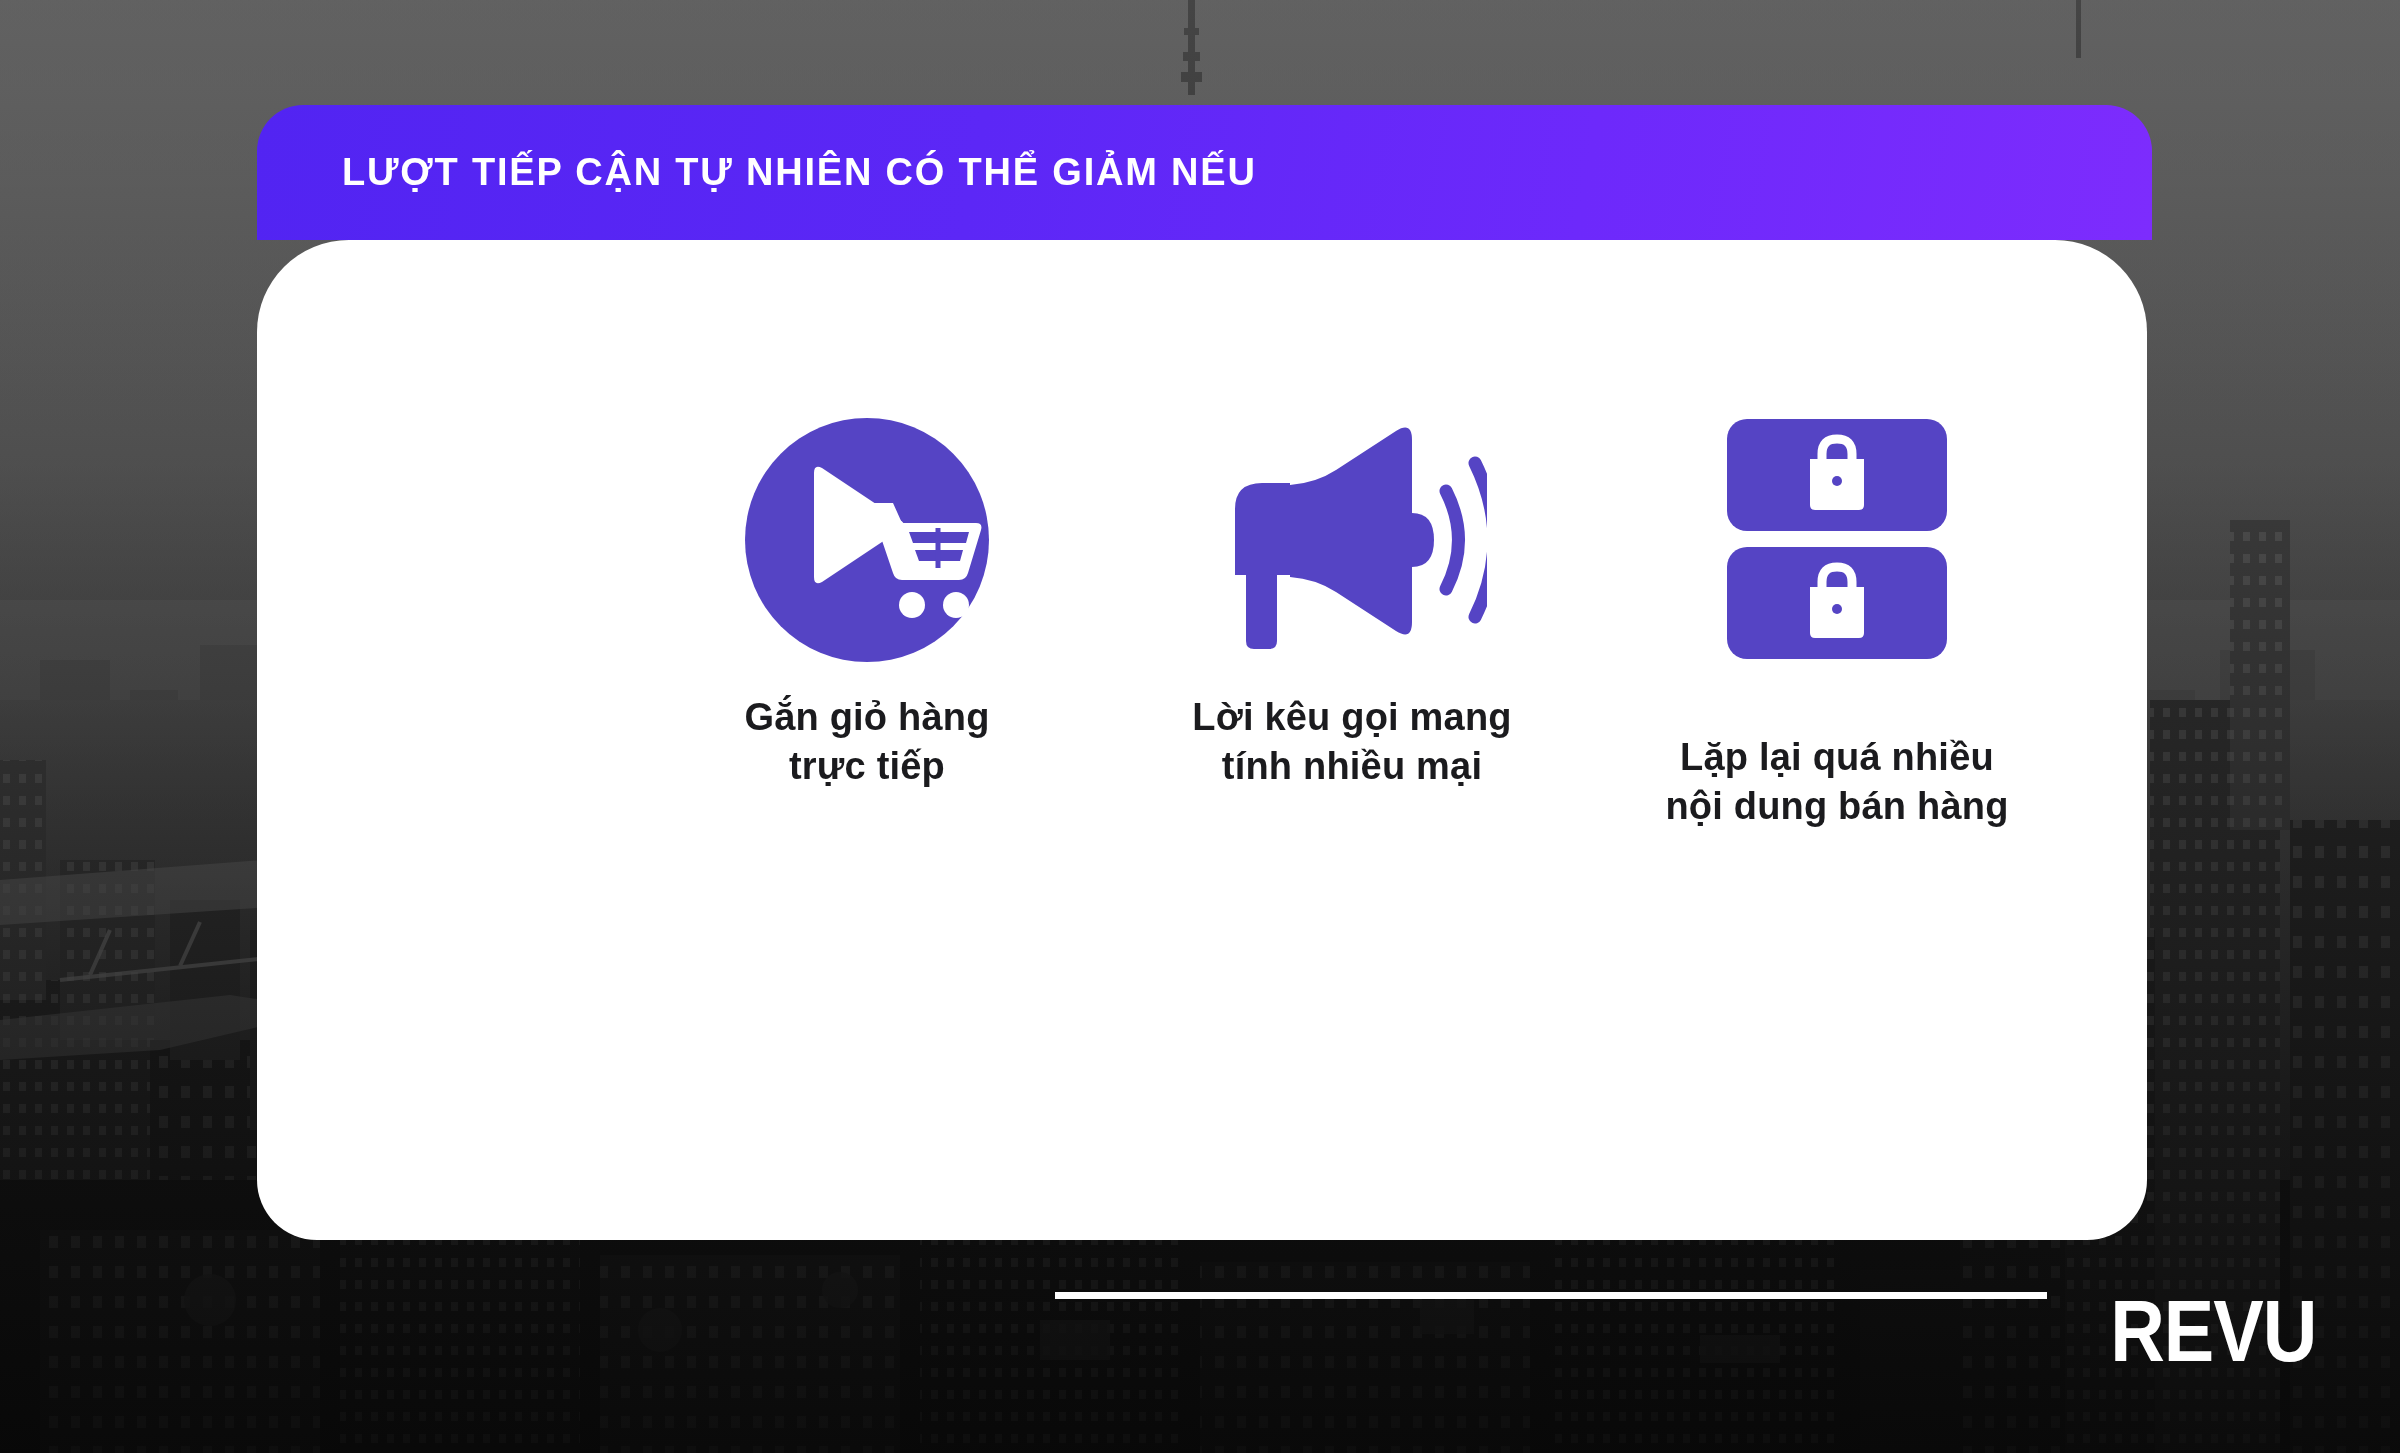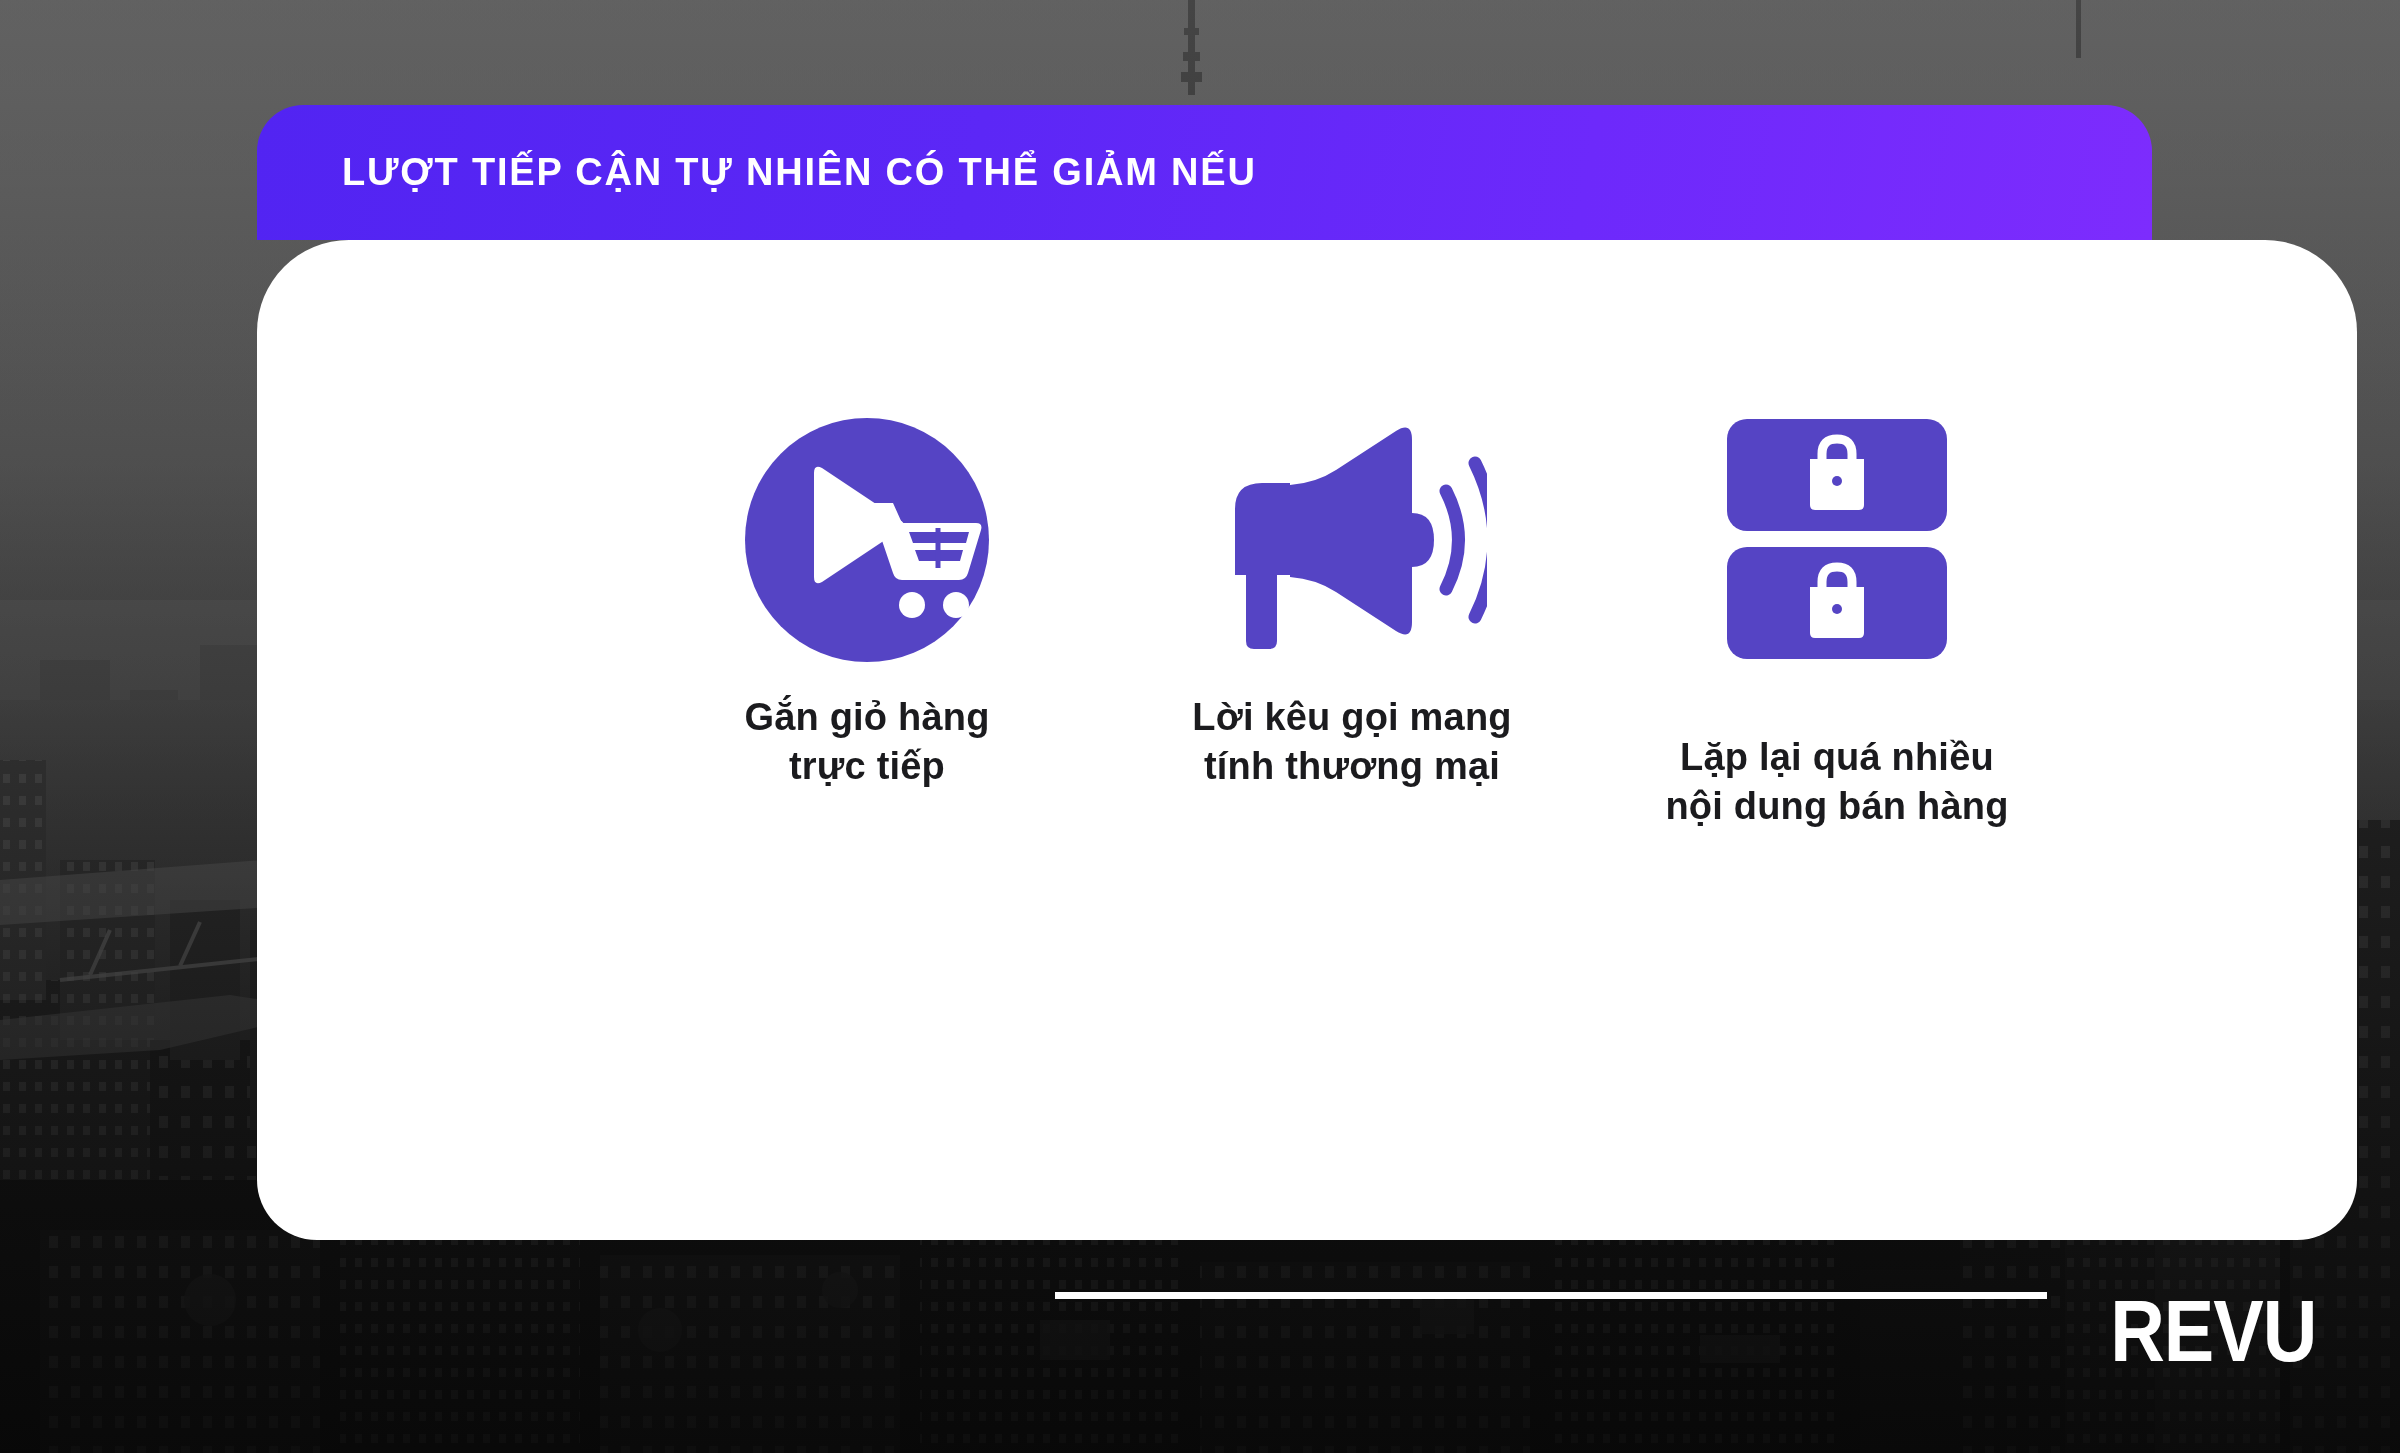--- a/index.html
+++ b/index.html
@@ -45,21 +45,21 @@
     color:#ffffff;
     font-size:38px;
     font-weight:700;
     letter-spacing:1.8px;
     padding-left:37px;
     white-space:nowrap;
   }
 
   #card-body {
     position:absolute; left:0; top:135px;
-    width:2100px; height:1000px;
+    width:1890px; height:1000px;
     background:#ffffff;
     border-radius:92px 92px 60px 60px;
   }
 
   
   #features {
     position:absolute;
     left:400px; top:155px;
     width:1390px;
     display:flex;
@@ -268,21 +268,21 @@
 
             <path d="M73 60 q26-2 46-15 l60-39 q16-10 16 9 v182 q0 19-16 9 l-60-39 q-20-13-46-15 z" fill="#5544C4"></path>
 
             <path d="M195 88 q22 0 22 27 t-22 27 z" fill="#5544C4"></path>
 
             <path d="M229 66 q25 49 0 98" stroke="#5544C4" stroke-width="13" fill="none" stroke-linecap="round"></path>
             <path d="M258 38 q38 77 0 154" stroke="#5544C4" stroke-width="13" fill="none" stroke-linecap="round"></path>
           </svg>
         </div>
         <div class="feature-label">Lời kêu gọi mang
-tính thương mại</div>
+tính nhiều mại</div>
       </div>
 
       <div class="feature feature-3">
         <div class="feature-icon">
           <svg width="230" height="250" viewBox="0 0 230 250" aria-hidden="true">
             <g>
               <rect x="5" y="4" width="220" height="112" rx="20" fill="#5544C4"></rect>
 
               <path d="M88 44 h54 v46 q0 5-5 5 h-44 q-5 0-5-5 z" fill="#ffffff"></path>
               <path d="M100 48 v-9 q0-15 15-15 t15 15 v9" stroke="#ffffff" stroke-width="9" fill="none" stroke-linecap="round"></path>

